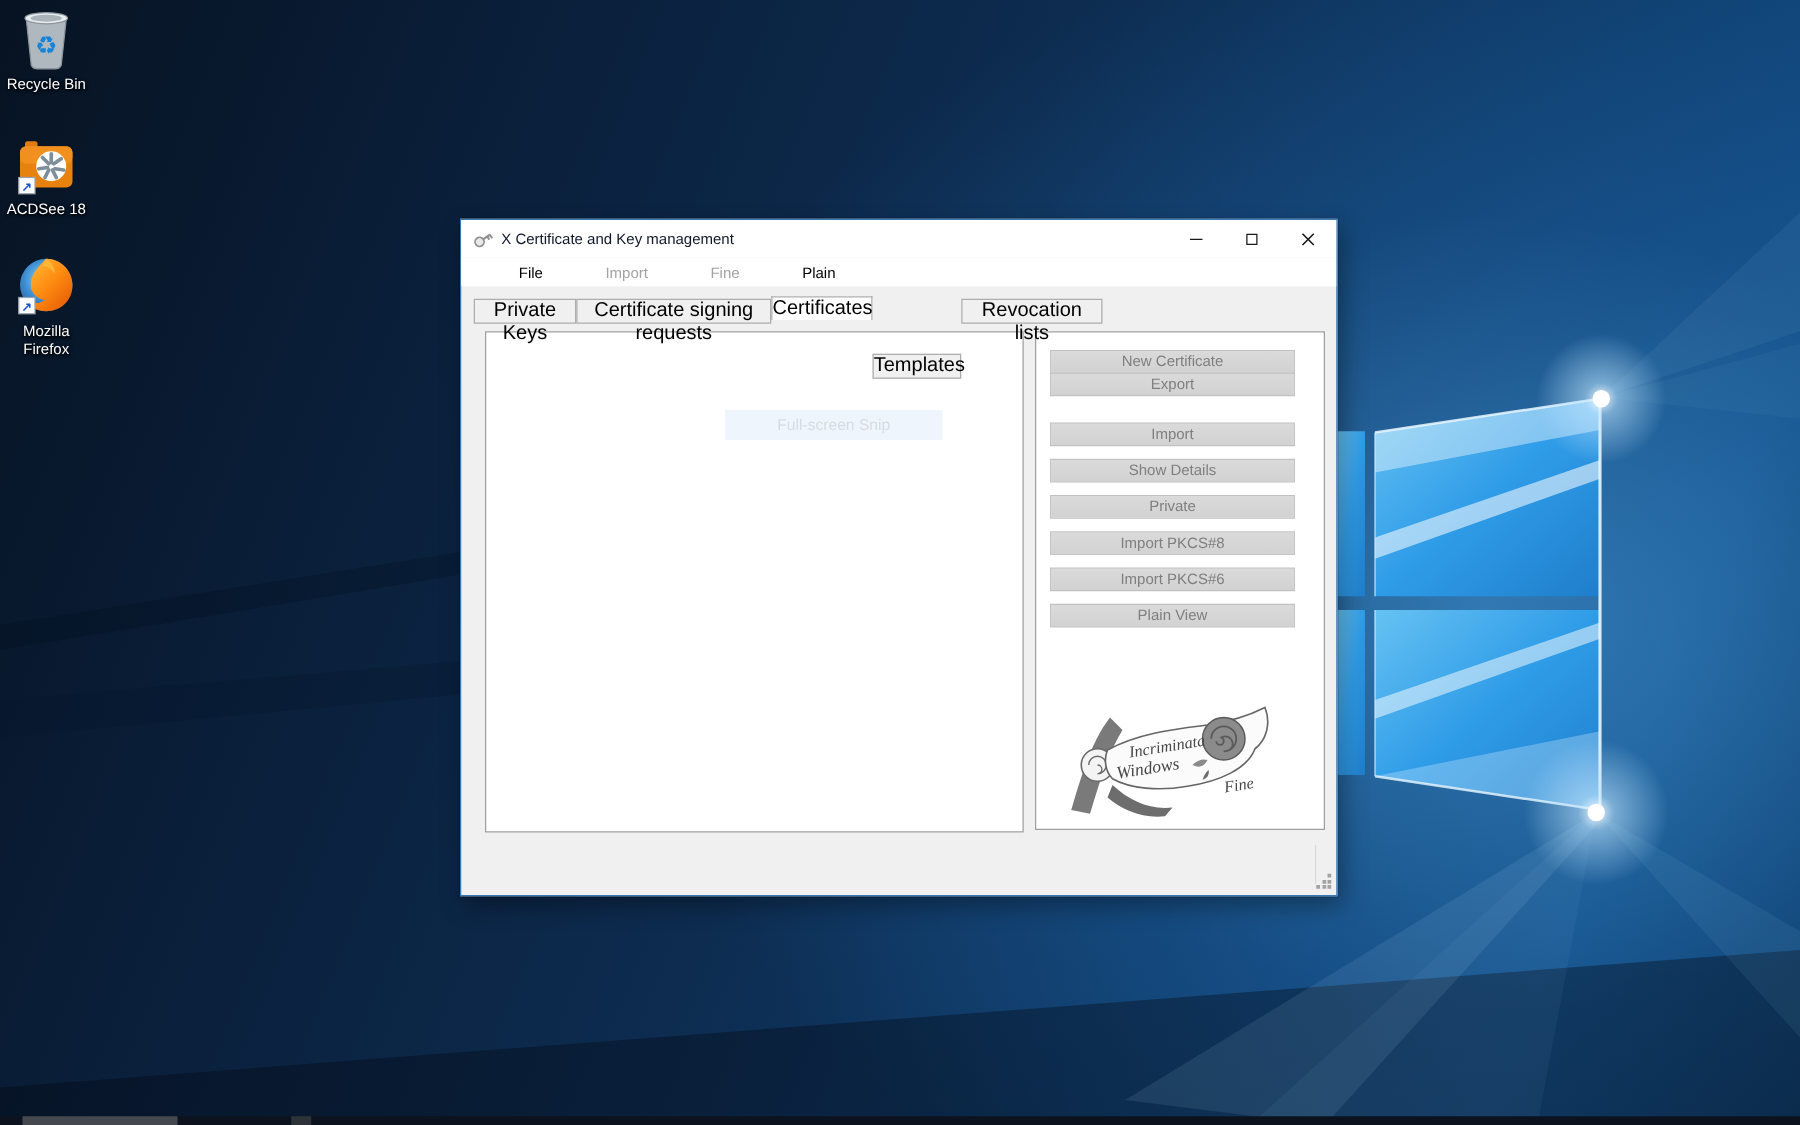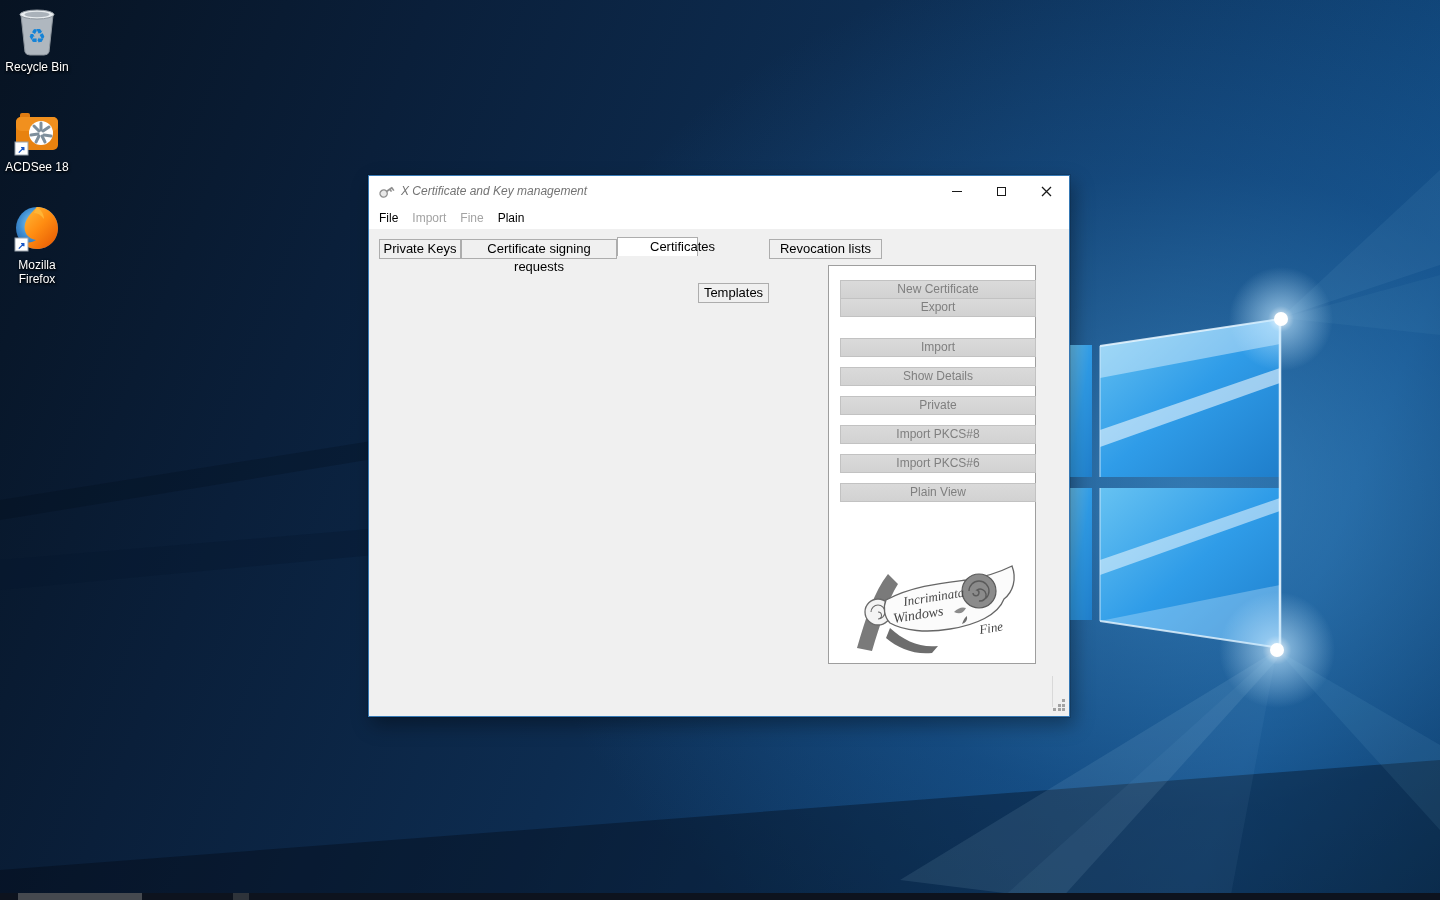--- a/index.html
+++ b/index.html
@@ -21,46 +21,46 @@
   #icon-acdsee  { left:-2px; top:108px; }
   #icon-firefox { left:-2px; top:204px; }
 
   
   .app-window { position:absolute; left:368px; top:175px; width:702px; height:542px;
     background:#f0f0f0; border:1px solid #3679b5; box-shadow:0 0 0 1px rgba(0,0,0,.12), 4px 8px 18px rgba(0,0,0,.35); }
 
   .titlebar { position:absolute; left:0; top:0; width:100%; height:30px; background:#fff;
     display:flex; align-items:center; }
   .titlebar .app-icon { margin-left:9px; width:17px; height:17px; flex:0 0 auto; }
-  .titlebar .title { margin-left:6px; font-size:12px; color:#737373;font-style:italic; }
+  .titlebar .title { margin-left:6px; font-size:12px; color:#0f172a; }
   .win-controls { position:absolute; right:0; top:0; height:30px; display:flex; }
   .win-btn { width:45px; height:30px; display:flex; align-items:center; justify-content:center; }
   .glyph-min { width:10px; height:1px; background:#1a1a1a; }
   .glyph-max { width:9px; height:9px; border:1px solid #1a1a1a; }
 
   .menubar { position:absolute; left:0; top:30px; width:100%; height:23px; background:#fff;
     display:flex; align-items:center; gap:14px; padding-left:10px; font-size:12px; }
-  .menu-item { color:#000; }
+  .menu-item { color:#000;margin-left:36px; }
   .menu-item.disabled { color:#a3a3a3; }
 
   .tab { position:absolute; top:63px; height:20px; background:#f0f0f0; border:1px solid #adadad;
-    font-size:13px; color:#000; text-align:center; line-height:18px; z-index:1; }
-  .tab.active { top:61px; height:19px; background:#fff; border-bottom:none; z-index:3;padding-left:32px; }
+    font-size:16px; color:#000; text-align:center; line-height:18px; z-index:1; }
+  .tab.active { top:61px; height:19px; background:#fff; border-bottom:none; z-index:3; }
   #tab-pk  { left:10px;  width:82px; }
   #tab-csr { left:92px;  width:156px; }
   #tab-cert{ left:248px; width:81px; }
   #tab-tpl { left:329px; width:71px;margin-top:44px; }
   #tab-rev { left:400px; width:113px; }
 
   .list-panel { position:absolute; left:19px; top:89px; width:431px; height:401px;
     background:#fff; border:1px solid #9e9e9e; }
   .snip-overlay { position:absolute; left:191px; top:62px; width:174px; height:24px;
     background:#eef5fc; color:#d8dce0; font-size:12.5px; text-align:center; line-height:24px; }
 
-  .side-panel { position:absolute; left:459px; top:89px; width:208px; height:399px;
+  .side-panel { position:absolute; left:459px; top:89px; width:232px; height:399px;
     background:#fff; border:1px solid #9e9e9e; }
   .action-btn { position:absolute; left:11px; width:196px; height:19px;
     background:linear-gradient(#dadada,#d2d2d2); border:1px solid #c2c2c2;
     color:#7f7f7f; font-size:12px; text-align:center; line-height:17px; }
   .banner { position:absolute; left:13px; top:296px; width:182px; height:92px; }
 
   .status-sep { position:absolute; left:683px; top:500px; width:1px; height:31px; background:#d9d9d9; }
   .size-grip { position:absolute; right:3px; bottom:4px; width:13px; height:13px; }
   .size-grip i { position:absolute; width:3px; height:3px; background:#a3a3a3; }
 
@@ -212,20 +212,23 @@
       <span class="menu-item disabled">Fine</span>
       <span class="menu-item">Plain</span>
     </div>
 
     <div class="tab" id="tab-pk">Private Keys</div>
     <div class="tab" id="tab-csr">Certificate signing requests</div>
     <div class="tab active" id="tab-cert">Certificates</div>
     <div class="tab" id="tab-tpl">Templates</div>
     <div class="tab" id="tab-rev">Revocation lists</div>
 
+    <div class="list-panel">
+      <div class="snip-overlay">Full-screen Snip</div>
+    </div>
 
     <div class="side-panel">
       <div class="action-btn" style="top:14px">New Certificate</div>
       <div class="action-btn" style="top:32px">Export</div>
       <div class="action-btn" style="top:72px">Import</div>
       <div class="action-btn" style="top:101px">Show Details</div>
       <div class="action-btn" style="top:130px">Private</div>
       <div class="action-btn" style="top:159px">Import PKCS#8</div>
       <div class="action-btn" style="top:188px">Import PKCS#6</div>
       <div class="action-btn" style="top:217px">Plain View</div>

